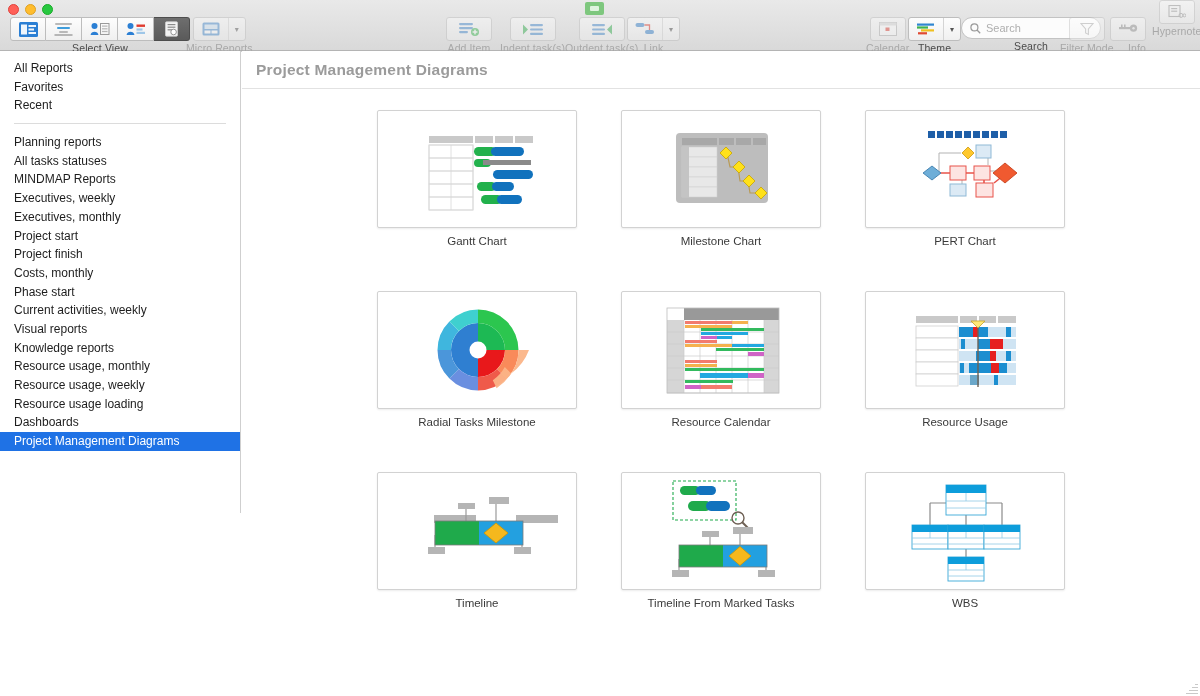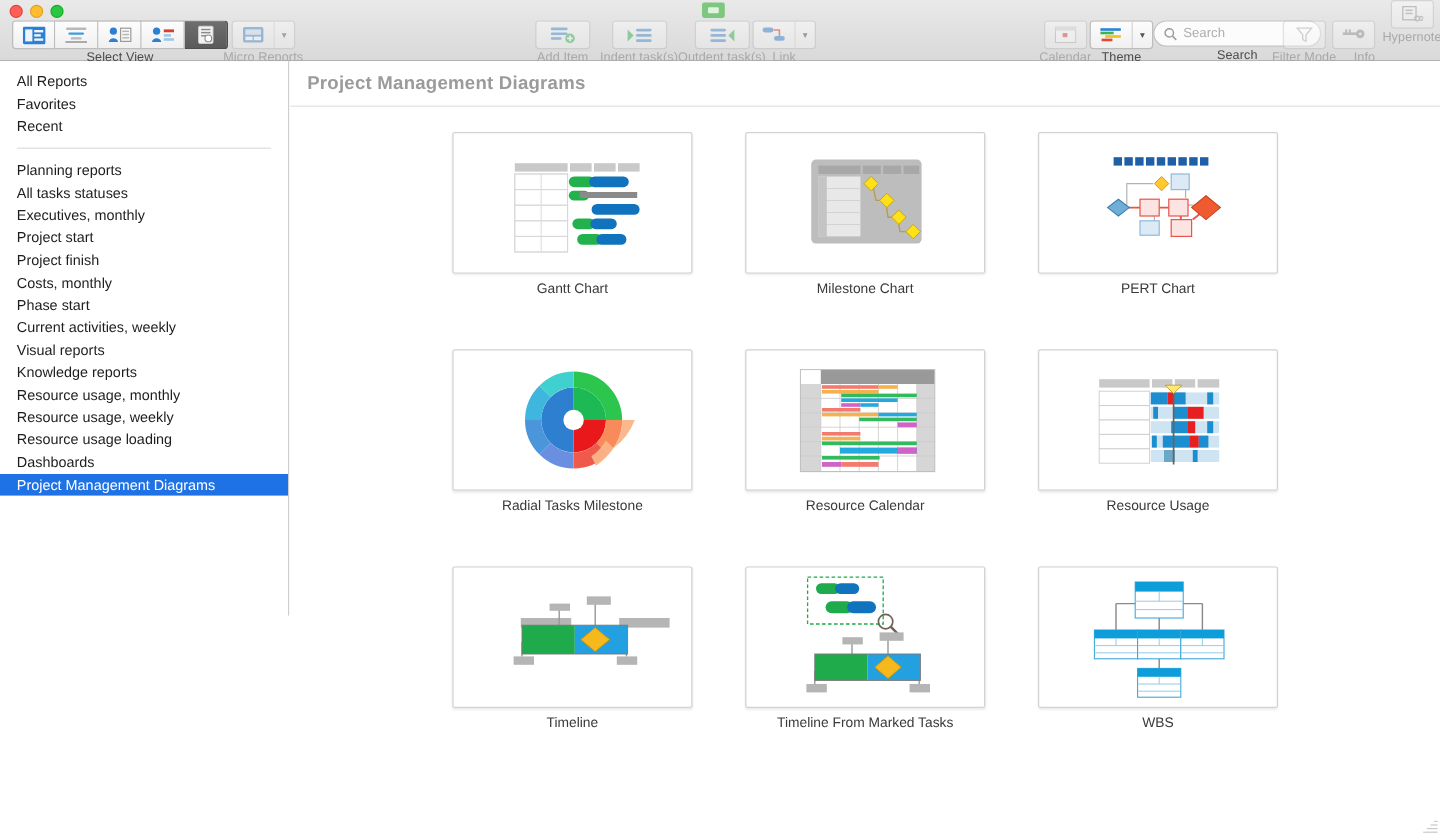--- a/index.html
+++ b/index.html
@@ -378,20 +378,22 @@
     <div class="sb-gap"></div>
     <div id="sb-top">
         <div class="sb-item"><span>All Reports</span></div>
         <div class="sb-item"><span>Favorites</span></div>
         <div class="sb-item"><span>Recent</span></div>
       </div>
     <div class="sb-sep"></div>
     <div id="sb-list">
         <div class="sb-item"><span>Planning reports</span></div>
         <div class="sb-item"><span>All tasks statuses</span></div>
+        <div class="sb-item"><span>MINDMAP Reports</span></div>
+        <div class="sb-item"><span>Executives, weekly</span></div>
         <div class="sb-item"><span>Executives, monthly</span></div>
         <div class="sb-item"><span>Project start</span></div>
         <div class="sb-item"><span>Project finish</span></div>
         <div class="sb-item"><span>Costs, monthly</span></div>
         <div class="sb-item"><span>Phase start</span></div>
         <div class="sb-item"><span>Current activities, weekly</span></div>
         <div class="sb-item"><span>Visual reports</span></div>
         <div class="sb-item"><span>Knowledge reports</span></div>
         <div class="sb-item"><span>Resource usage, monthly</span></div>
         <div class="sb-item"><span>Resource usage, weekly</span></div>

